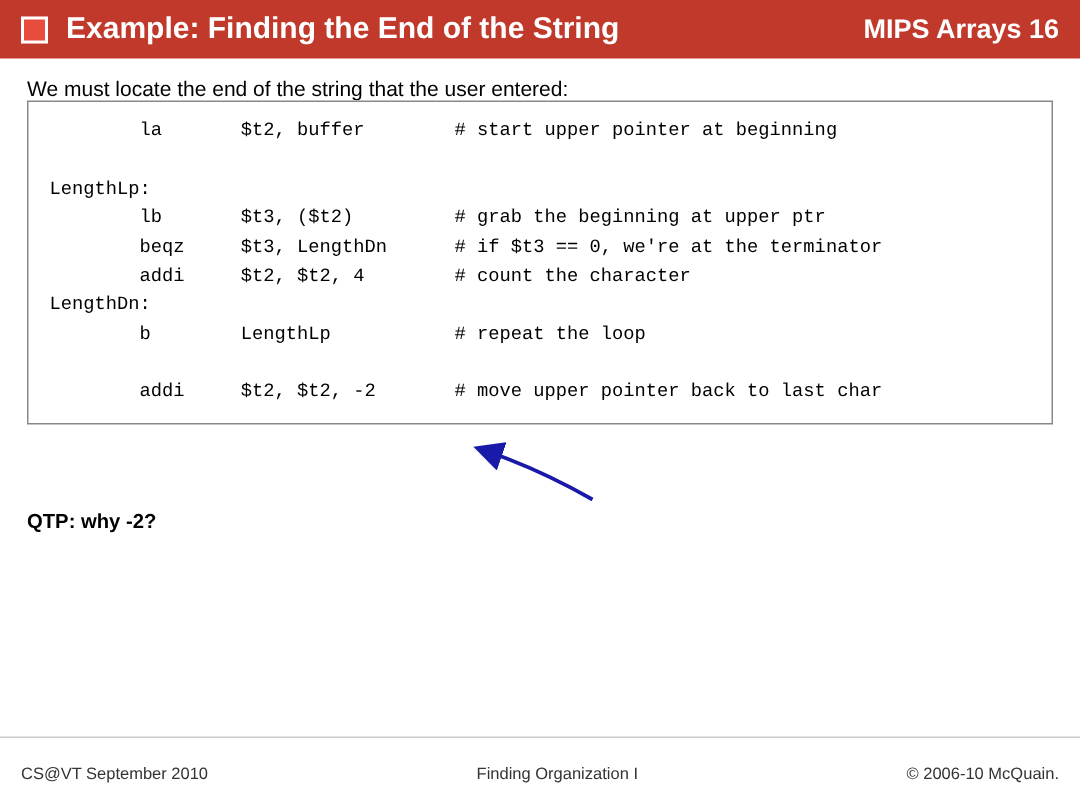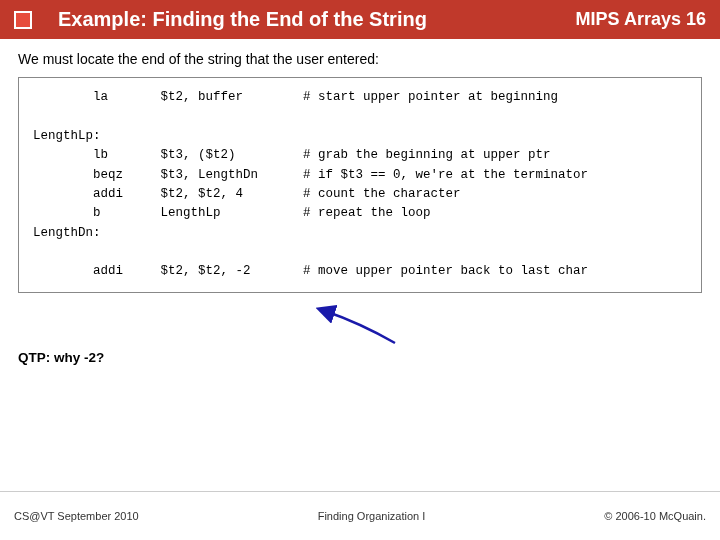--- a/index.html
+++ b/index.html
@@ -12,21 +12,21 @@
       font-size: 13px;
       overflow: hidden;
     }
 
     #header {
       background: #c0392b;
       color: #fff;
       display: flex;
       align-items: center;
       padding: 8px 14px;
-      gap: 26px;
+      gap: 12px;
     }
 
     #header-icon {
       width: 18px;
       height: 18px;
       background: #e74c3c;
       border: 2px solid #fff;
       flex-shrink: 0;
     }
 
@@ -40,21 +40,20 @@
       font-size: 18px;
       font-weight: bold;
     }
 
     #main {
       padding: 12px 18px;
     }
 
     #description {
       font-size: 14px;
-      margin-bottom: 10px;
     }
 
     #code-box {
       border: 1px solid #888;
       padding: 10px 14px;
       font-family: 'Courier New', Courier, monospace;
       font-size: 12.5px;
       line-height: 1.55;
       background: #fff;
       margin-bottom: 10px;
@@ -107,22 +106,22 @@
 <div id="main">
   <div id="description">We must locate the end of the string that the user entered:</div>
 
   <div id="code-box">
     <div class="code-line">        la       $t2, buffer        # start upper pointer at beginning</div>
     <div class="code-line">&nbsp;</div>
     <div class="code-line">LengthLp:</div>
     <div class="code-line">        lb       $t3, ($t2)         # grab the beginning at upper ptr</div>
     <div class="code-line">        beqz     $t3, LengthDn      # if $t3 == 0, we're at the terminator</div>
     <div class="code-line">        addi     $t2, $t2, 4        # count the character</div>
+    <div class="code-line">LengthDn:</div>
     <div class="code-line">        b        LengthLp           # repeat the loop</div>
-    <div class="code-line">LengthDn:</div>
     <div class="code-line">&nbsp;</div>
     <div class="code-line">        addi     $t2, $t2, -2       # move upper pointer back to last char</div>
   </div>
 
   <div class="arrow-container">
     <svg class="arrow-svg" width="120" height="45">
 
       <defs>
         <marker id="arrowhead" markerWidth="8" markerHeight="8" refX="4" refY="4" orient="auto">
           <path d="M0,0 L8,4 L0,8 Z" fill="#1a1aaa"></path>

